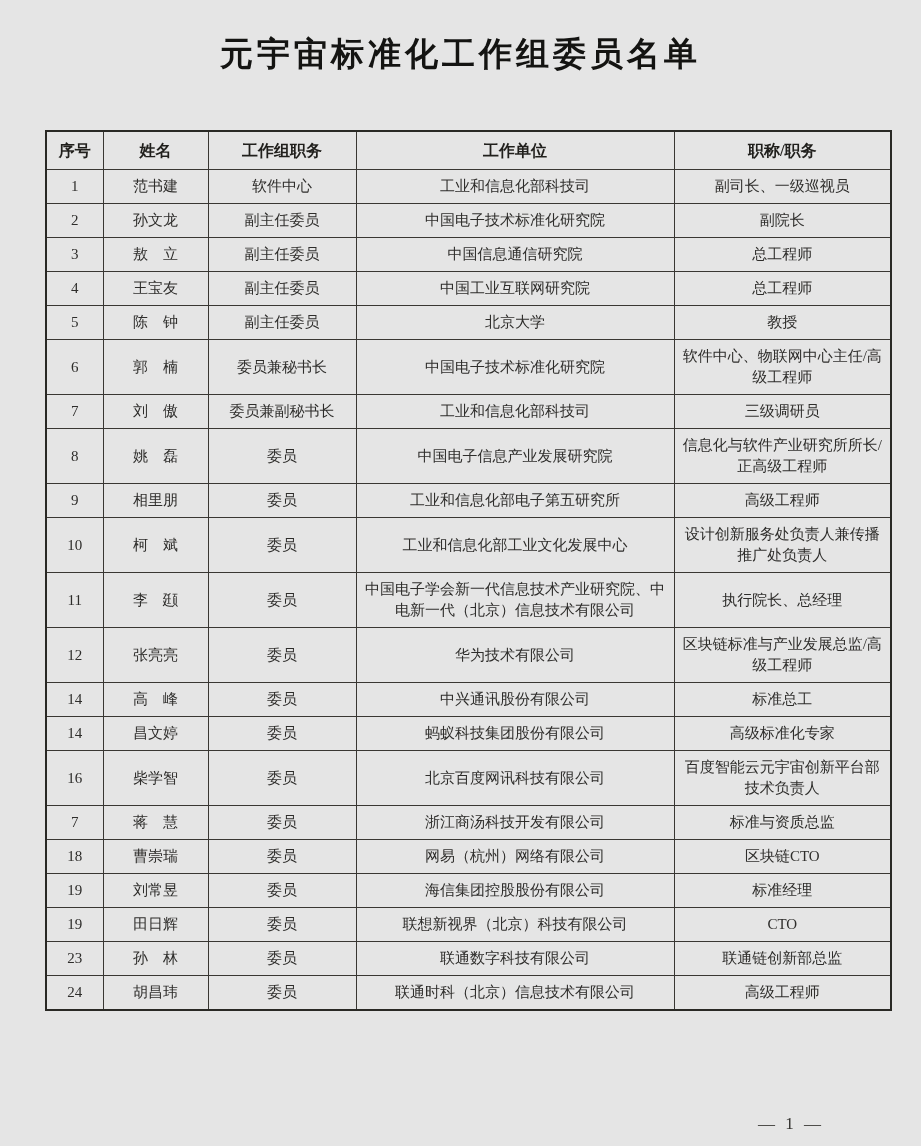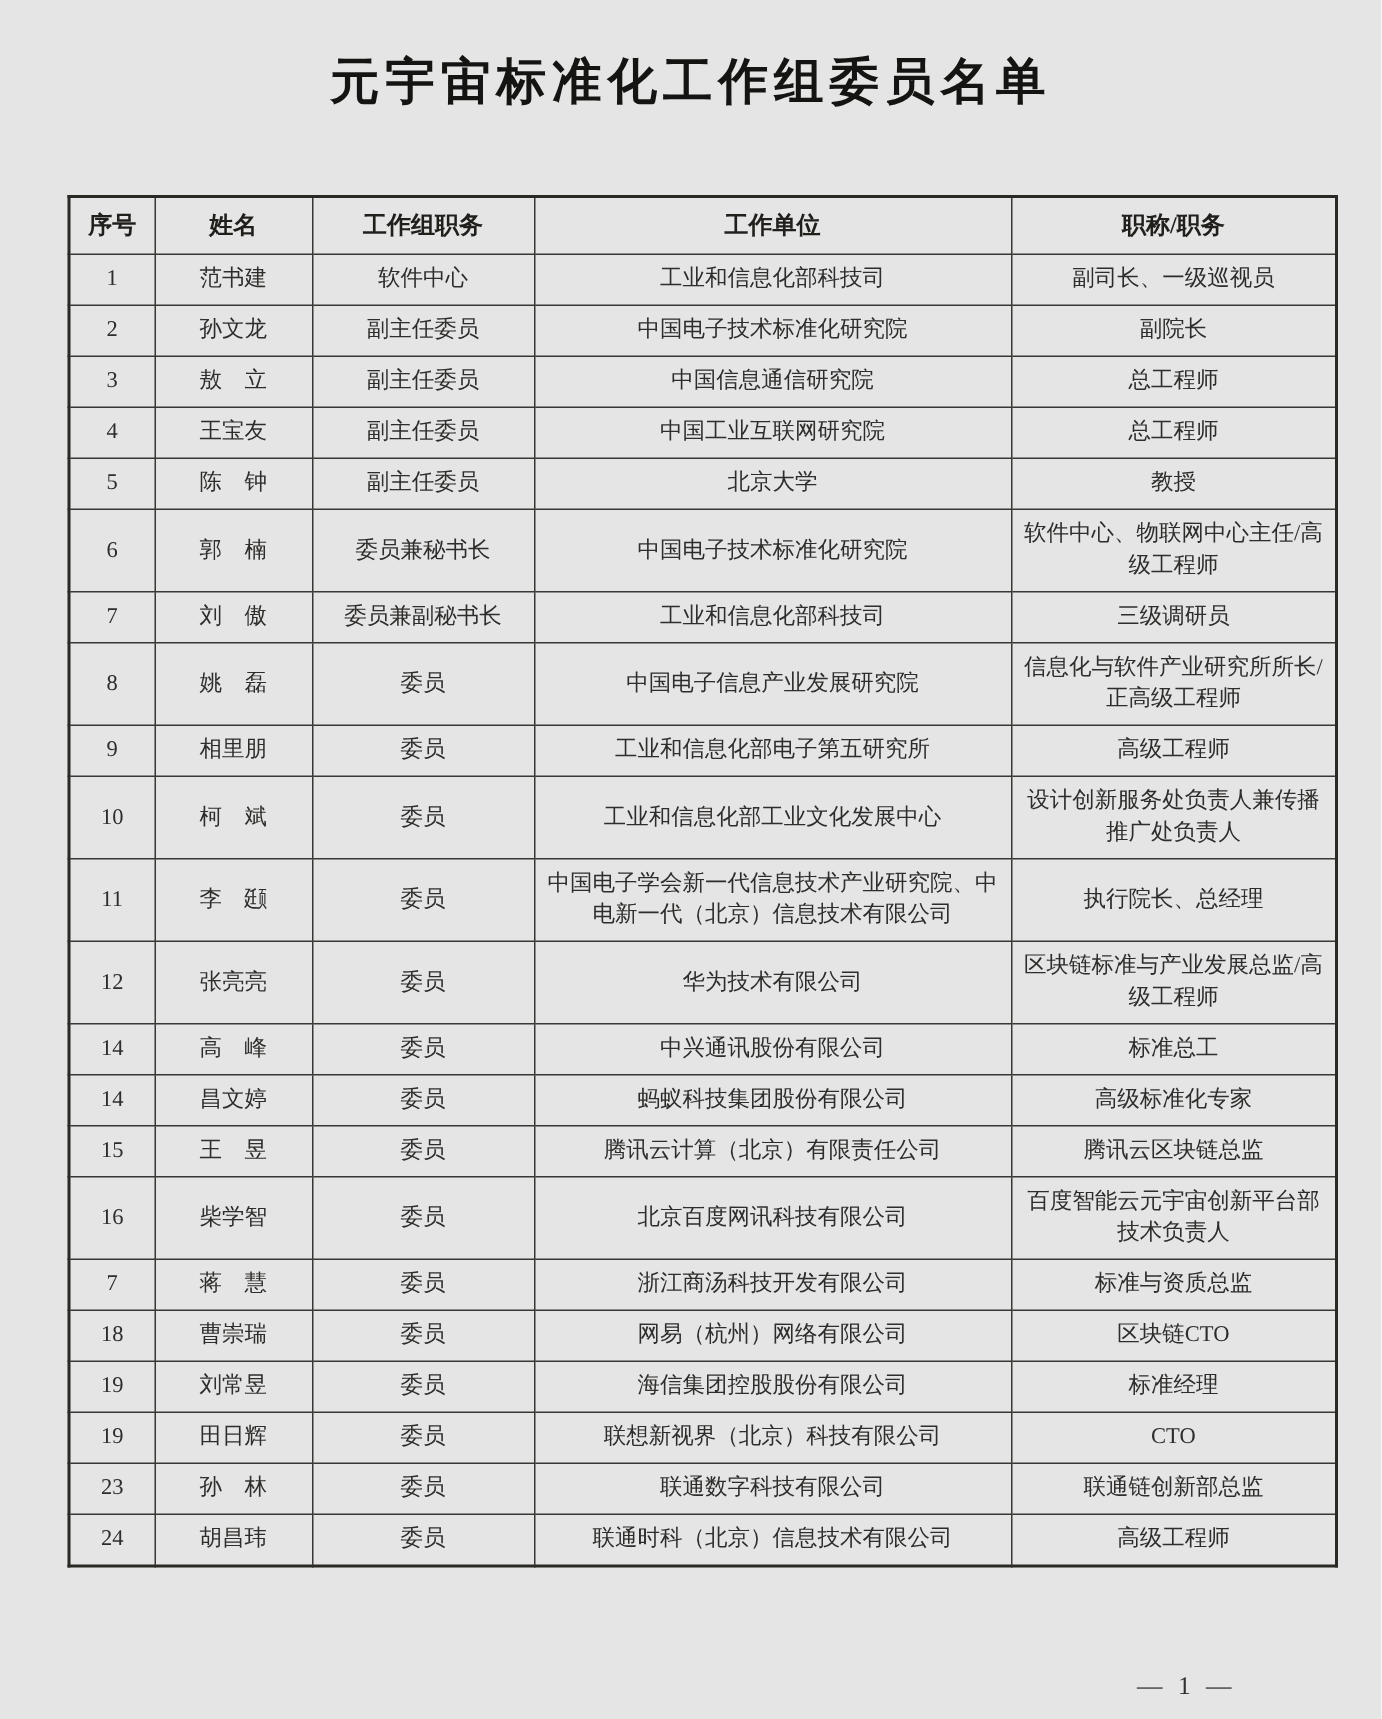--- a/index.html
+++ b/index.html
@@ -181,27 +181,20 @@
           <td>标准总工</td>
         </tr>
         <tr>
           <td>14</td>
           <td>昌文婷</td>
           <td>委员</td>
           <td>蚂蚁科技集团股份有限公司</td>
           <td>高级标准化专家</td>
         </tr>
         <tr>
-          <td>15</td>
-          <td>王　昱</td>
-          <td>委员</td>
-          <td>腾讯云计算（北京）有限责任公司</td>
-          <td>腾讯云区块链总监</td>
-        </tr>
-        <tr>
           <td>16</td>
           <td>柴学智</td>
           <td>委员</td>
           <td>北京百度网讯科技有限公司</td>
           <td>百度智能云元宇宙创新平台部技术负责人</td>
         </tr>
         <tr>
           <td>7</td>
           <td>蒋　慧</td>
           <td>委员</td>

